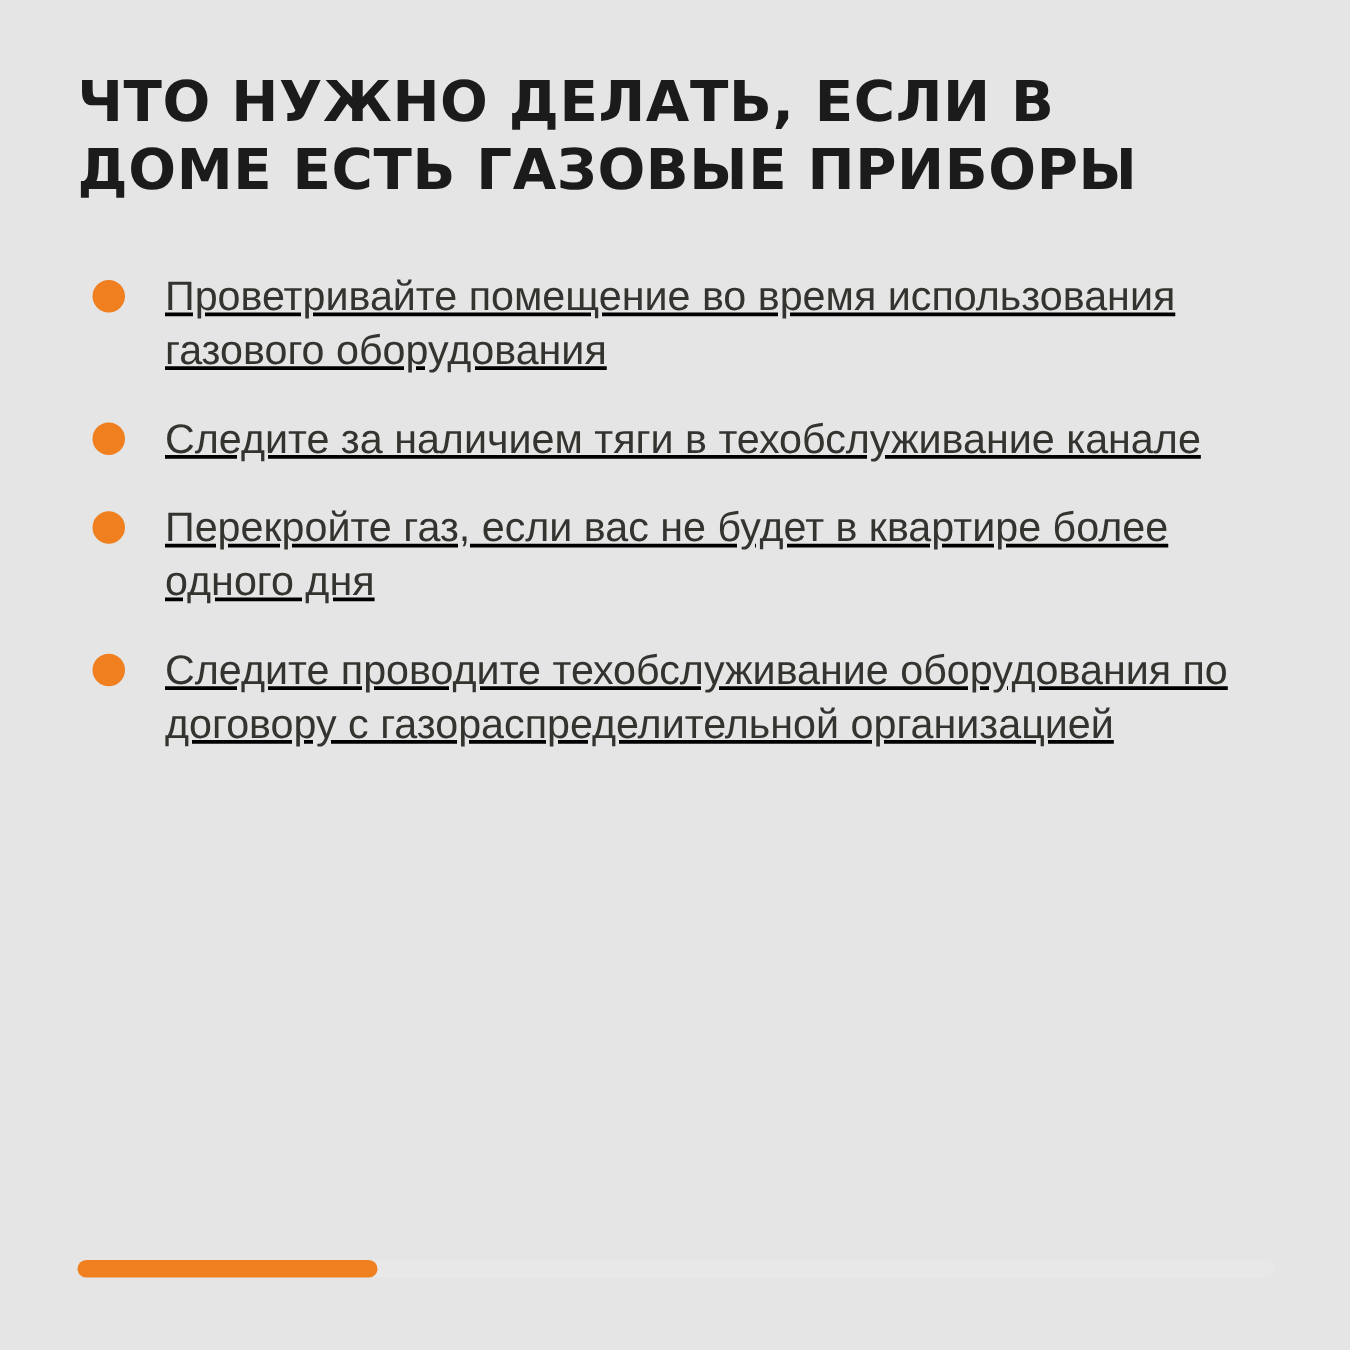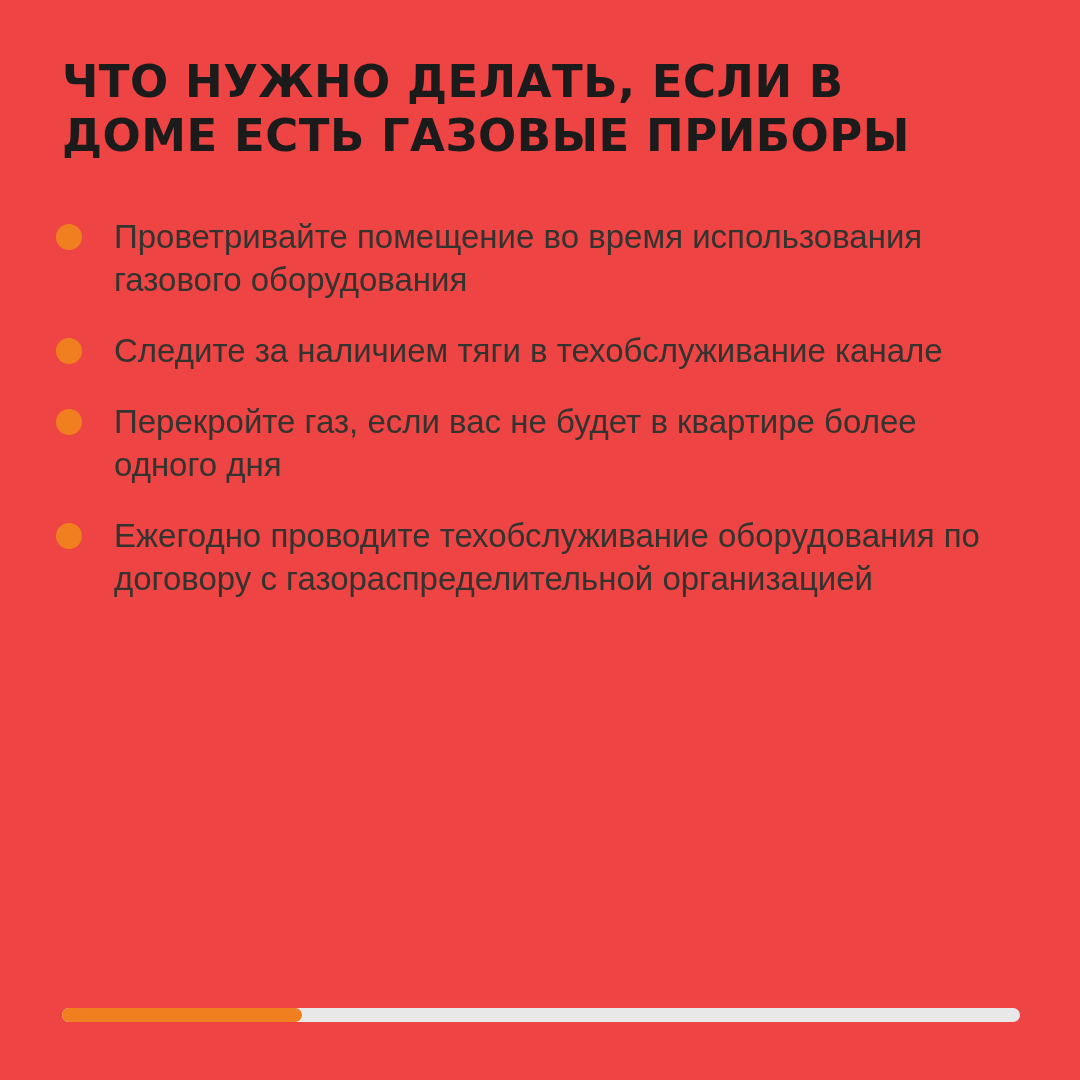--- a/index.html
+++ b/index.html
@@ -10,41 +10,42 @@
     width: 1080px;
     height: 1080px;
     background: #ffffff;
     font-family: "Liberation Sans", sans-serif;
     overflow: hidden;
   }
   .slide {
     position: relative;
     width: 1080px;
     height: 1080px;
-    background: #ef4444;
+    background: #e5e5e5;
     box-sizing: border-box;
   }
   .title {
     position: absolute;
     left: 62px;
     top: 55px;
     width: 950px;
     font-size: 45px;
     line-height: 54px;
     font-weight: bold;
     letter-spacing: 0.5px;
     color: #1b1b1b;
     text-transform: uppercase;
     font-family: "DejaVu Sans", sans-serif;
   }
   .bullets {
     position: absolute;
-    left: 56px;
+    left: 74px;
     top: 215px;
     width: 960px;
+    text-decoration: underline;
   }
   .bullet-row {
     display: flex;
     align-items: flex-start;
     margin-bottom: 28px;
   }
   .bullet-dot {
     flex: 0 0 auto;
     width: 26px;
     height: 26px;
@@ -98,21 +99,21 @@
       <span class="bullet-text">Следите за наличием тяги в техобслуживание канале</span>
     </div>
 
     <div class="bullet-row">
       <span class="bullet-dot"></span>
       <span class="bullet-text">Перекройте газ, если вас не будет в квартире более одного дня</span>
     </div>
 
     <div class="bullet-row">
       <span class="bullet-dot"></span>
-      <span class="bullet-text">Ежегодно проводите техобслуживание оборудования по договору с газораспределительной организацией</span>
+      <span class="bullet-text">Следите проводите техобслуживание оборудования по договору с газораспределительной организацией</span>
     </div>
 
   </div>
 
   <div class="progress-track">
     <div class="progress-fill" id="progress-fill" style="width: 25%;"></div>
   </div>
 
 </div>
 

